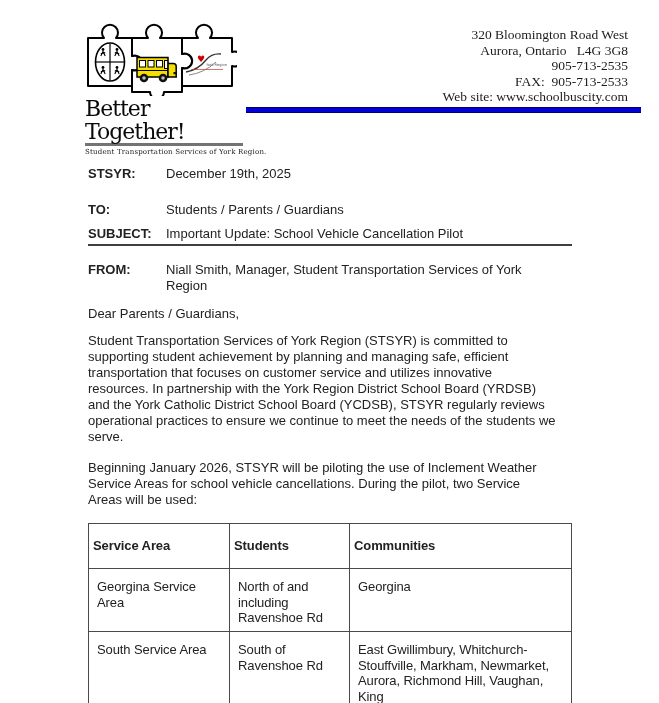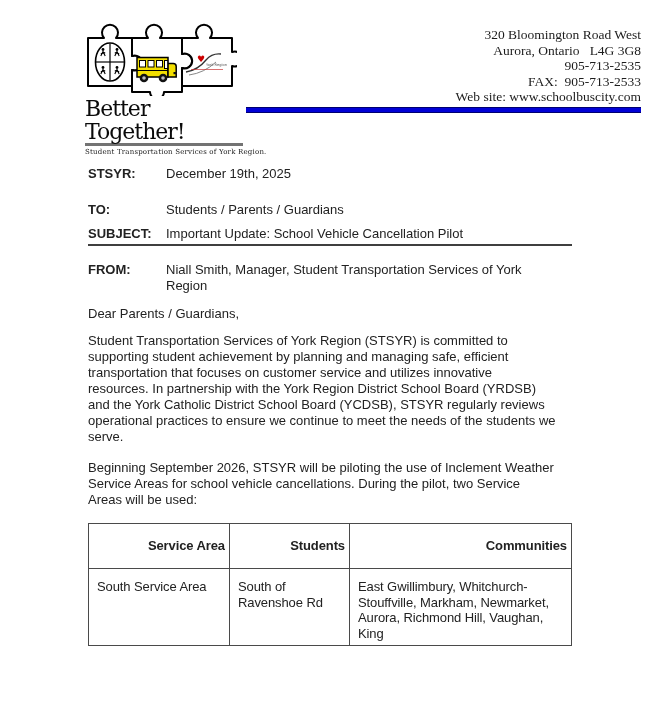--- a/index.html
+++ b/index.html
@@ -24,21 +24,21 @@
     border-bottom:3px solid #737373;
     padding-bottom:0px; margin-top:1px;
   }
   .logo-tagline {
     font-family:"DejaVu Serif","Liberation Serif",serif;
     font-size:7px; line-height:9px; letter-spacing:0.2px;
     color:#1a1a1a; margin-top:2px; white-space:nowrap;
   }
 
   .contact {
-    position:absolute; top:27px; right:18px;
+    position:absolute; top:27px; right:31px;
     text-align:right;
     font-family:"Liberation Serif","DejaVu Serif",serif;
     font-size:13.5px; line-height:15.6px;
     color:#1c1c1c;
     white-space:pre-line;
   }
 
   .blue-rule {
     position:absolute; left:246px; top:107px;
     width:395px; height:6px;
@@ -71,21 +71,21 @@
     width:483px;
     table-layout:fixed;
     font-size:13px; line-height:15.5px;
     letter-spacing:-0.1px;
   }
   table.areas th, table.areas td {
     border:1.5px solid #4a4a4a;
     background:#ffffff;
   }
   table.areas th {
-    height:45px; font-weight:bold; text-align:right; vertical-align:middle;
+    height:45px; font-weight:bold; text-align:left; vertical-align:middle;
     padding:4px;
   }
   table.areas td {
     vertical-align:top; text-align:left;
     padding:10px 4px 4px 8px;
     white-space:pre-line;
   }
   tr.r1 td { height:63px; }
   tr.r2 td { height:60px; }
   col.c1 { width:141px; } col.c2 { width:120px; } col.c3 { width:222px; }
@@ -184,38 +184,45 @@
     <div class="salutation">Dear Parents / Guardians,</div>
 
     <div class="para para-1">Student Transportation Services of York Region (STSYR) is committed to
 supporting student achievement by planning and managing safe, efficient
 transportation that focuses on customer service and utilizes innovative
 resources. In partnership with the York Region District School Board (YRDSB)
 and the York Catholic District School Board (YCDSB), STSYR regularly reviews
 operational practices to ensure we continue to meet the needs of the students we
 serve.</div>
 
-    <div class="para para-2">Beginning September 2026, STSYR will be piloting the use of Inclement Weather
+    <div class="para para-2">Beginning January 2026, STSYR will be piloting the use of Inclement Weather
 Service Areas for school vehicle cancellations. During the pilot, two Service
 Areas will be used:</div>
 
     <table class="areas">
       <colgroup>
           <col class="c1">
           <col class="c2">
           <col class="c3">
         </colgroup>
       <thead>
         <tr>
           <th>Service Area</th>
           <th>Students</th>
           <th>Communities</th>
         </tr>
       </thead>
       <tbody>
+        <tr class="r1">
+          <td>Georgina Service Area</td>
+          <td>North of and
+including
+Ravenshoe Rd</td>
+          <td>Georgina</td>
+        </tr>
         <tr class="r2">
           <td>South Service Area</td>
           <td>South of
 Ravenshoe Rd</td>
           <td>East Gwillimbury, Whitchurch-
 Stouffville, Markham, Newmarket,
 Aurora, Richmond Hill, Vaughan, King</td>
         </tr>
       </tbody>
     </table>

